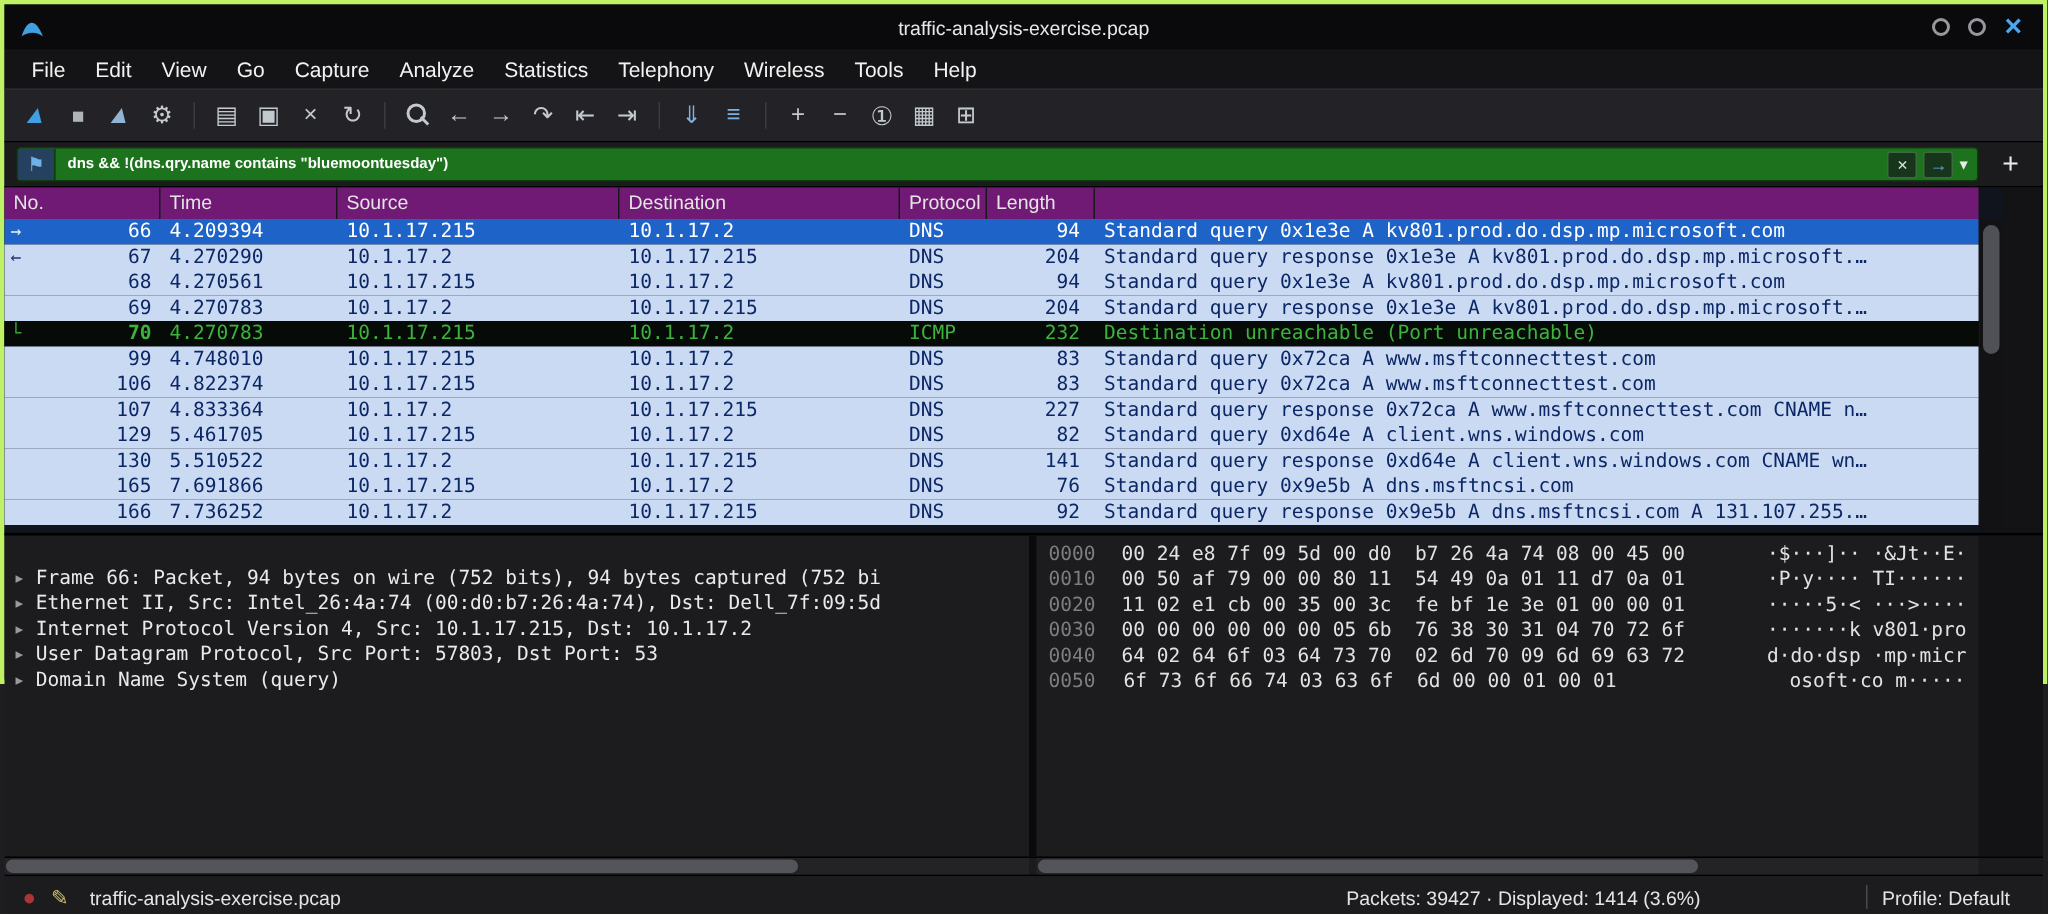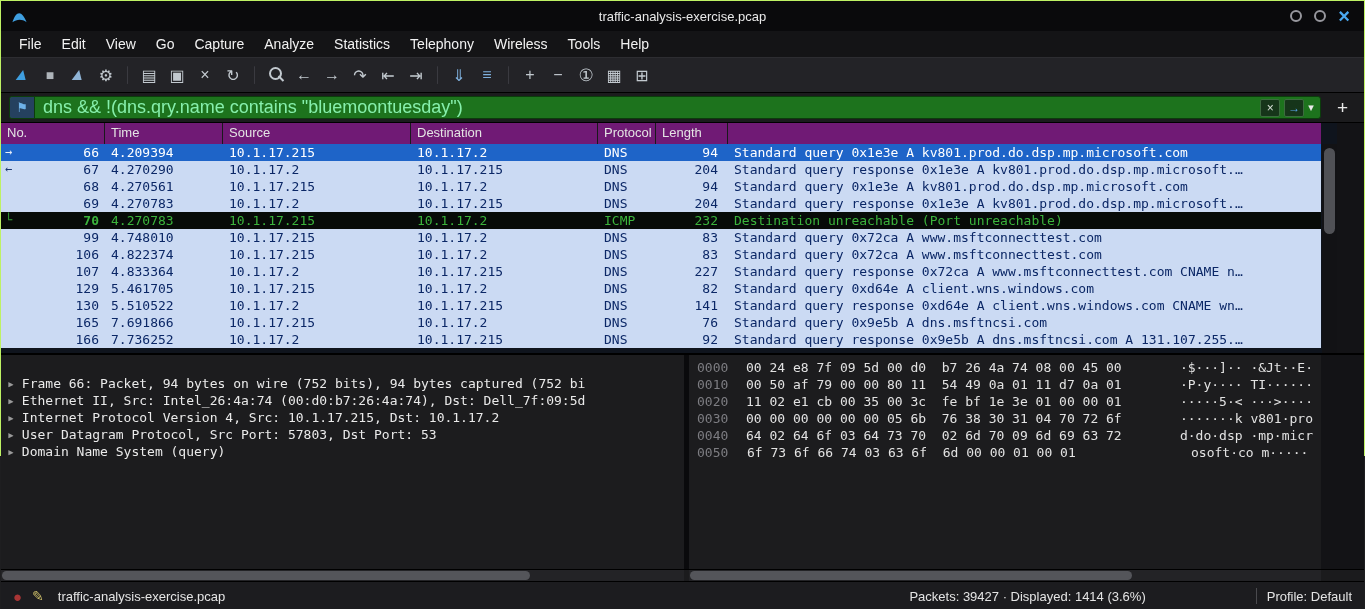--- a/index.html
+++ b/index.html
@@ -1,18 +1,18 @@
 <!DOCTYPE html>
 <html><head>
 <meta charset="utf-8">
 <style>
   *{margin:0;padding:0;box-sizing:border-box}
   html,body{width:1365px;height:609px;overflow:hidden;background:#1e1e20;
     font-family:"Liberation Sans",sans-serif;color:#e6e6e6;font-size:13px}
-  .window{width:1365px;height:456px;display:flex;flex-direction:column;border:1px solid #bef264;background:#1e1e20}
+  .window{width:1365px;height:456px;display:flex;flex-direction:column;border:3px solid #bef264;background:#1e1e20}
 
   
   .titlebar{flex:0 0 30px;background:#0a0a0c;display:flex;align-items:center;position:relative}
   .app-logo{margin-left:10px;display:flex;align-items:center;z-index:2}
   .title{position:absolute;left:0;right:0;text-align:center;color:#e8e8e8;font-size:13px}
   .win-controls{margin-left:auto;display:flex;align-items:center;gap:12px;margin-right:14px;z-index:2}
   .circle-btn{width:12px;height:12px;border:2px solid #97979d;border-radius:50%}
   .close-btn{color:#4aa8f0;font-size:20px;font-weight:bold;line-height:14px}
 
   
@@ -35,21 +35,21 @@
     border:2px solid #c2c9cf;border-radius:50%;top:5px;left:6px}
   [data-name="find-packet-icon"]::after{content:"";position:absolute;width:2px;height:7px;
     background:#c2c9cf;transform:rotate(-45deg);top:13px;left:17px}
 
   
   .filterbar{flex:0 0 30px;background:#1b1b1d;display:flex;align-items:center;padding:3px 10px 3px 8px;gap:10px;border-bottom:1px solid #000}
   .filter-input{flex:1;height:23px;background:#1d731d;border:1px solid #0c3c0c;border-radius:3px;
     display:flex;align-items:center;overflow:hidden}
   .bookmark{width:25px;height:100%;background:#25415f;display:flex;align-items:center;justify-content:center;
     color:#6db1e8;font-size:13px;border-right:1px solid #0c3c0c}
-  .filter-text{flex:1;padding-left:8px;font-weight:normal;font-size:18px;color:#86efac;white-space:nowrap;overflow:hidden}
+  .filter-text{flex:1;padding-left:8px;font-weight:bold;font-size:10px;color:#ffffff;white-space:nowrap;overflow:hidden}
   .fbtn{width:20px;height:18px;margin-right:4px;background:#16351a;border:1px solid #3c6b3f;border-radius:2px;
     display:flex;align-items:center;justify-content:center;font-size:12px;color:#d8e0d8}
   .fbtn.apply{color:#5aa7ef;font-weight:bold}
   .fcaret{color:#eaeaea;font-size:11px;margin-right:6px}
   .plus-btn{font-size:19px;color:#e8e8e8;padding:0 6px}
 
   
   .packet-list{flex:0 0 230px;background:#0f141d;position:relative;
     font-family:"DejaVu Sans Mono","Liberation Mono",monospace;font-size:13px}
   .phead{display:grid;grid-template-columns:104px 118px 188px 187px 58px 72px 1fr;height:21px;
@@ -94,21 +94,21 @@
   .hs-right .hthumb{width:70%}
 
   
   .statusbar{flex:0 0 29px;background:#1c1c1f;border-top:1px solid #000;display:flex;align-items:center;
     font-size:13px;color:#e4e4e4;padding:0 12px;gap:10px}
   .expert{color:#a93535;font-size:15px}
   .comment{color:#cfc06a;font-size:14px}
   .sb-file{margin-left:4px}
   .sb-packets{margin-left:auto;margin-right:100px;white-space:nowrap}
   .sb-div{width:1px;height:16px;background:#4a4a4e}
-  .sb-profile{margin-right:0;white-space:nowrap}
+  .sb-profile{margin-right:10px;white-space:nowrap}
 </style>
 </head>
 <body>
 
 <div class="window" data-name="wireshark-window">
 
   <div class="titlebar" data-name="title-bar">
     <span class="app-logo" data-name="wireshark-fin-icon">
       <svg width="17" height="17" viewBox="0 0 24 24">
           <path d="M2 20 C7 4 15 2 22 20 C15 15 8 16 2 20 Z" fill="#3f9fe0"></path>

